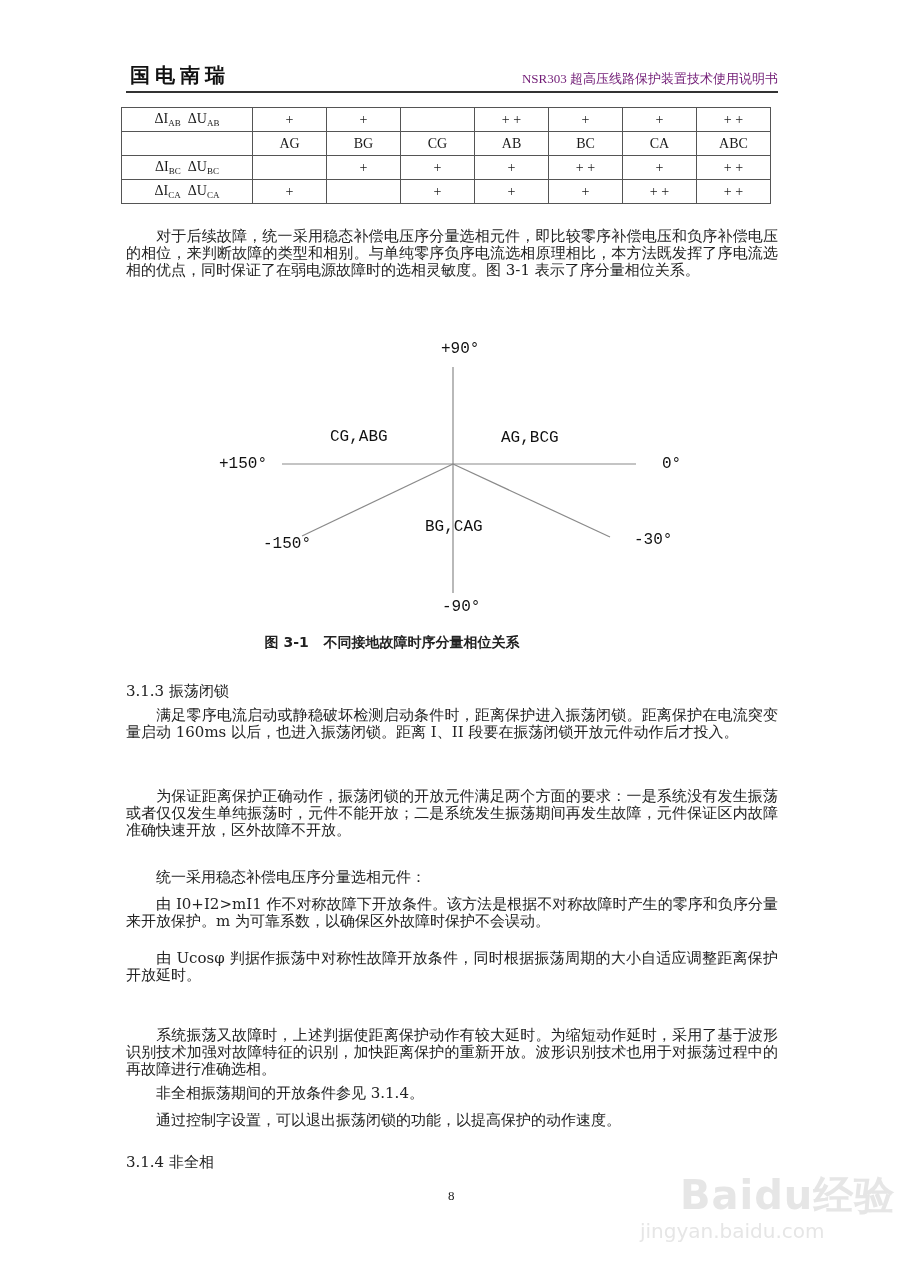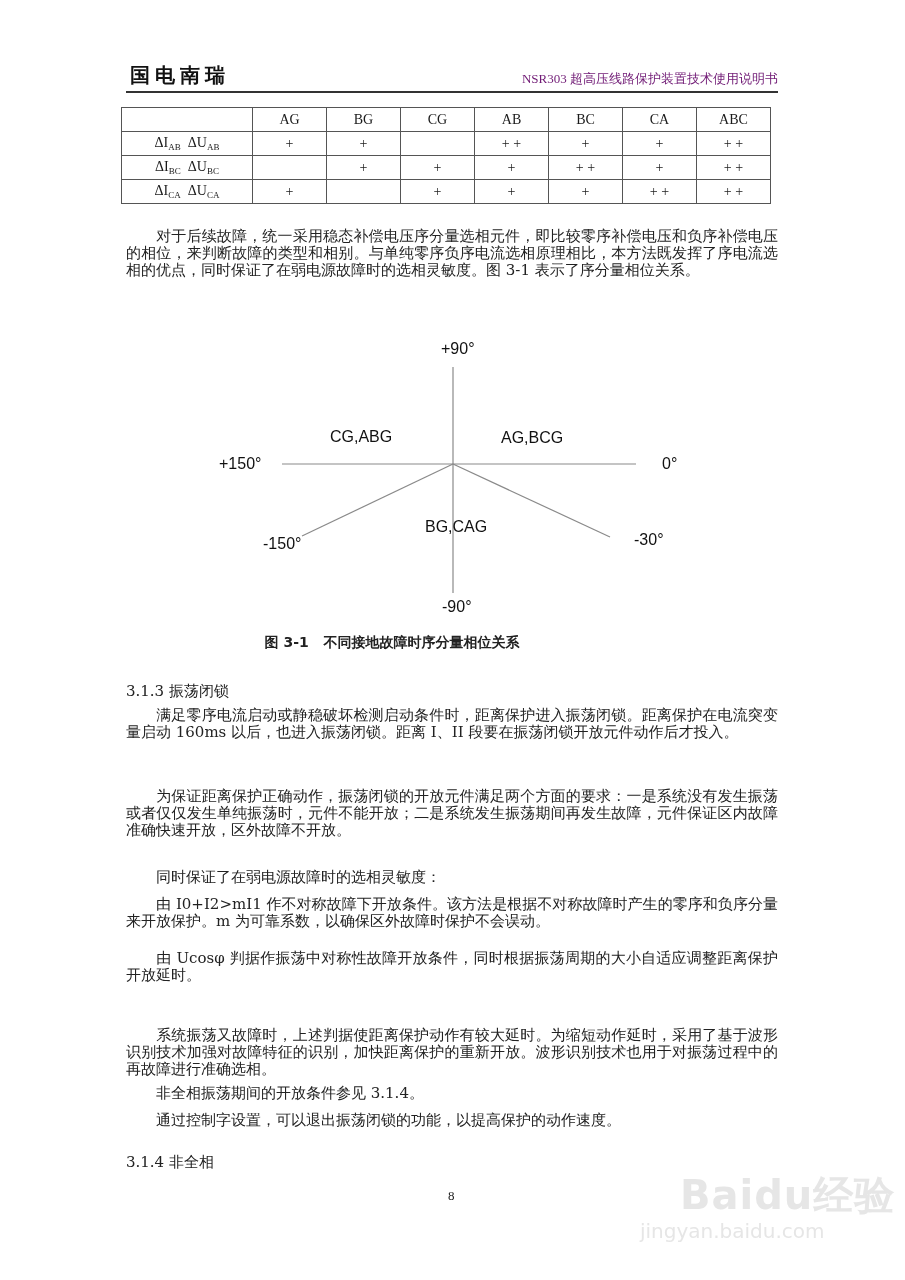--- a/index.html
+++ b/index.html
@@ -17,58 +17,58 @@
                 font-weight:normal; padding:0; }
   table.phase th.first, table.phase td.first { width:130px; }
   table.phase th.c { width:73px; }
   sub { font-size:9px; vertical-align:-3px; }
 
   .para { position:absolute; left:126px; width:652px; font-size:15px; line-height:17px;
           font-family:"DejaVu Serif",serif; text-align:justify; color:#222; }
   .para .ind { display:inline-block; width:30px; }
 
   .diagram { position:absolute; left:210px; top:330px; width:490px; height:300px; }
-  .dlabel { position:absolute; font-family:Liberation Sans, sans-serif; font-size:16px; color:#111; white-space:nowrap;text-align:center; }
+  .dlabel { position:absolute; font-family:Liberation Mono, monospace; font-size:16px; color:#111; white-space:nowrap;text-align:center; }
 
   .caption { position:absolute; left:0; width:784px; top:634px; text-align:center; font-size:14px;
              font-weight:bold; font-family:"DejaVu Sans",sans-serif; color:#222; }
   .section { position:absolute; left:126px; font-size:15px; font-family:"DejaVu Serif",serif; color:#222; }
   .pagenum { position:absolute; left:448px; top:1188px; font-size:13px; font-family:"Liberation Serif",serif; }
   .watermark { position:absolute; left:640px; top:1168px; color:#e6e6e6; font-family:"DejaVu Sans",sans-serif; }
   .watermark .big { font-size:40px; font-weight:bold; letter-spacing:1px;margin-left:40px; }
   .watermark .small { font-size:20px; display:block; margin-top:-4px; }
 </style>
 </head>
 <body>
 
 <div class="header-logo">国电南瑞</div>
 <div class="header-title">NSR303 超高压线路保护装置技术使用说明书</div>
 <div class="header-rule"></div>
 
 <table class="phase">
   <tbody>
       <tr>
+    <td class="first"><span>ΔI</span><sub>AB</sub>&nbsp;&nbsp;<span>ΔU</span><sub>AB</sub></td>
+    <td>+</td>
+    <td>+</td>
+    <td></td>
+    <td>+ +</td>
+    <td>+</td>
+    <td>+</td>
+    <td>+ +</td>
+  </tr>
+  <tr>
     <th class="first"></th>
     <th class="c">AG</th>
     <th class="c">BG</th>
     <th class="c">CG</th>
     <th class="c">AB</th>
     <th class="c">BC</th>
     <th class="c">CA</th>
     <th class="c">ABC</th>
-  </tr>
-  <tr>
-    <td class="first"><span>ΔI</span><sub>AB</sub>&nbsp;&nbsp;<span>ΔU</span><sub>AB</sub></td>
-    <td>+</td>
-    <td>+</td>
-    <td></td>
-    <td>+ +</td>
-    <td>+</td>
-    <td>+</td>
-    <td>+ +</td>
   </tr>
   <tr>
     <td class="first"><span>ΔI</span><sub>BC</sub>&nbsp;&nbsp;<span>ΔU</span><sub>BC</sub></td>
     <td></td>
     <td>+</td>
     <td>+</td>
     <td>+</td>
     <td>+ +</td>
     <td>+</td>
     <td>+ +</td>
@@ -105,21 +105,21 @@
   <div class="dlabel" style="left:291px;top:99px;">AG,BCG</div>
   <div class="dlabel" style="left:215px;top:188px;">BG,CAG</div>
 </div>
 
 <div class="caption"><span>图 3-1</span>&nbsp;&nbsp;&nbsp;<span>不同接地故障时序分量相位关系</span></div>
 
 <div class="section" style="top:682px;">3.1.3 振荡闭锁</div>
 
 <div class="para" style="top:707px;"><span class="ind"></span><span>满足零序电流启动或静稳破坏检测启动条件时，距离保护进入振荡闭锁。距离保护在电流突变量启动 160ms 以后，也进入振荡闭锁。距离 I、II 段要在振荡闭锁开放元件动作后才投入。</span></div>
 <div class="para" style="top:788px;"><span class="ind"></span><span>为保证距离保护正确动作，振荡闭锁的开放元件满足两个方面的要求：一是系统没有发生振荡或者仅仅发生单纯振荡时，元件不能开放；二是系统发生振荡期间再发生故障，元件保证区内故障准确快速开放，区外故障不开放。</span></div>
-<div class="para" style="top:869px;"><span class="ind"></span><span>同时保证了在弱电源故障时的选相灵敏度：</span></div>
+<div class="para" style="top:869px;"><span class="ind"></span><span>统一采用稳态补偿电压序分量选相元件：</span></div>
 <div class="para" style="top:896px;"><span class="ind"></span><span>由 I0+I2&gt;mI1 作不对称故障下开放条件。该方法是根据不对称故障时产生的零序和负序分量来开放保护。m 为可靠系数，以确保区外故障时保护不会误动。</span></div>
 <div class="para" style="top:950px;"><span class="ind"></span><span>由 Ucosφ 判据作振荡中对称性故障开放条件，同时根据振荡周期的大小自适应调整距离保护开放延时。</span></div>
 <div class="para" style="top:1004px;margin-top:23px;"><span class="ind"></span><span>系统振荡又故障时，上述判据使距离保护动作有较大延时。为缩短动作延时，采用了基于波形识别技术加强对故障特征的识别，加快距离保护的重新开放。波形识别技术也用于对振荡过程中的再故障进行准确选相。</span></div>
 <div class="para" style="top:1085px;"><span class="ind"></span><span>非全相振荡期间的开放条件参见 3.1.4。</span></div>
 <div class="para" style="top:1112px;"><span class="ind"></span><span>通过控制字设置，可以退出振荡闭锁的功能，以提高保护的动作速度。</span></div>
 
 <div class="section" style="top:1153px;">3.1.4 非全相</div>
 
 <div class="pagenum">8</div>
 

